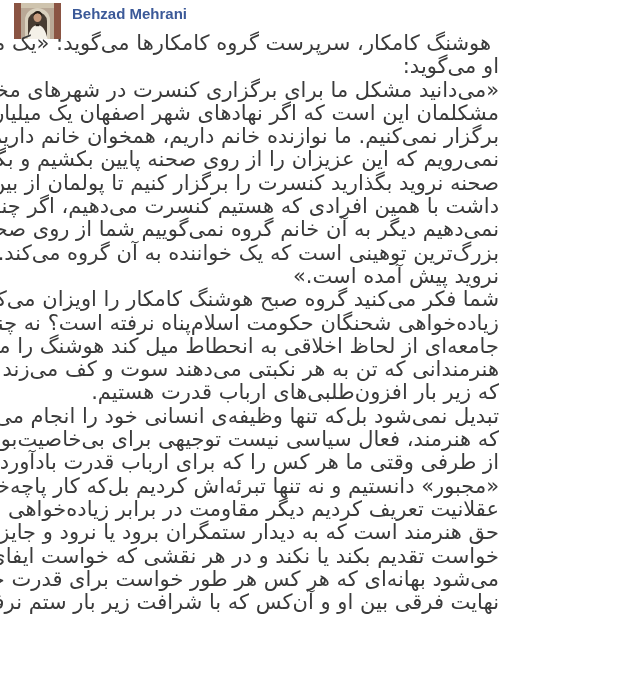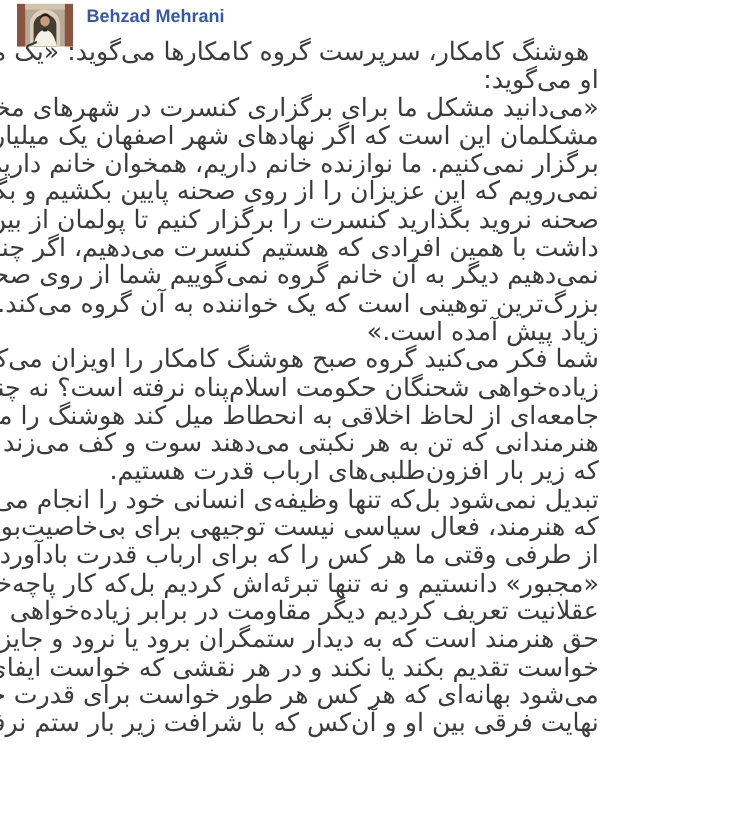--- a/index.html
+++ b/index.html
@@ -85,21 +85,21 @@
       <div class="post-line">هوشنگ کامکار، سرپرست گروه کامکارها می‌گوید: «یک میلیارد هم بدهند بدون</div>
       <div class="post-line">او می‌گوید:</div>
       <div class="post-line">«می‌دانید مشکل ما برای برگزاری کنسرت در شهرهای مختلف ایران چیست؟</div>
       <div class="post-line">مشکلمان این است که اگر نهادهای شهر اصفهان یک میلیارد دلار بخواهد به</div>
       <div class="post-line">برگزار نمی‌کنیم. ما نوازنده خانم داریم، همخوان خانم داریم و هیچ‌وقت زیر بار این</div>
       <div class="post-line">نمی‌رویم که این عزیزان را از روی صحنه پایین بکشیم و بگوییم که حالا شما روی</div>
       <div class="post-line">صحنه نروید بگذارید کنسرت را برگزار کنیم تا پولمان از بین نرود. هر حالا که امکان</div>
       <div class="post-line">داشت با همین افرادی که هستیم کنسرت می‌دهیم، اگر چنانچه نگذاشتند کنسرت</div>
       <div class="post-line">نمی‌دهیم دیگر به آن خانم گروه نمی‌گوییم شما از روی صحنه پایین بیا. این</div>
       <div class="post-line">بزرگ‌ترین توهینی است که یک خواننده به آن گروه می‌کند..متاسفانه موردش هم</div>
-      <div class="post-line">زیاد پیش آمده است.»</div>
+      <div class="post-line">نروید پیش آمده است.»</div>
       <div class="post-line">شما فکر می‌کنید گروه صبح هوشنگ کامکار را اویزان می‌کنند که چرا زیر بار</div>
       <div class="post-line">زیاده‌خواهی شحنگان حکومت اسلام‌پناه نرفته است؟ نه چنین نیست. اما وقتی</div>
       <div class="post-line">جامعه‌ای از لحاظ اخلاقی به انحطاط میل کند هوشنگ را مشنگ می‌بیند و برای</div>
       <div class="post-line">هنرمندانی که تن به هر نکبتی می‌دهند سوت و کف می‌زند که بله! مجبور هستند</div>
       <div class="post-line">که زیر بار افزون‌طلبی‌های ارباب قدرت هستیم.</div>
       <div class="post-line">تبدیل نمی‌شود بل‌که تنها وظیفه‌ی انسانی خود را انجام می‌دهد. این سخن درست</div>
       <div class="post-line">که هنرمند، فعال سیاسی نیست توجیهی برای بی‌خاصیت‌بودن هنرمند نیست.</div>
       <div class="post-line">از طرفی وقتی ما هر کس را که برای ارباب قدرت بادآورده خوش‌رقصی کرد را</div>
       <div class="post-line">«مجبور» دانستیم و نه تنها تبرئه‌اش کردیم بل‌که کار پاچه‌خاری‌اش را نهایت</div>
       <div class="post-line">عقلانیت تعریف کردیم دیگر مقاومت در برابر زیاده‌خواهی بی‌معنا می‌شود. این‌که</div>

